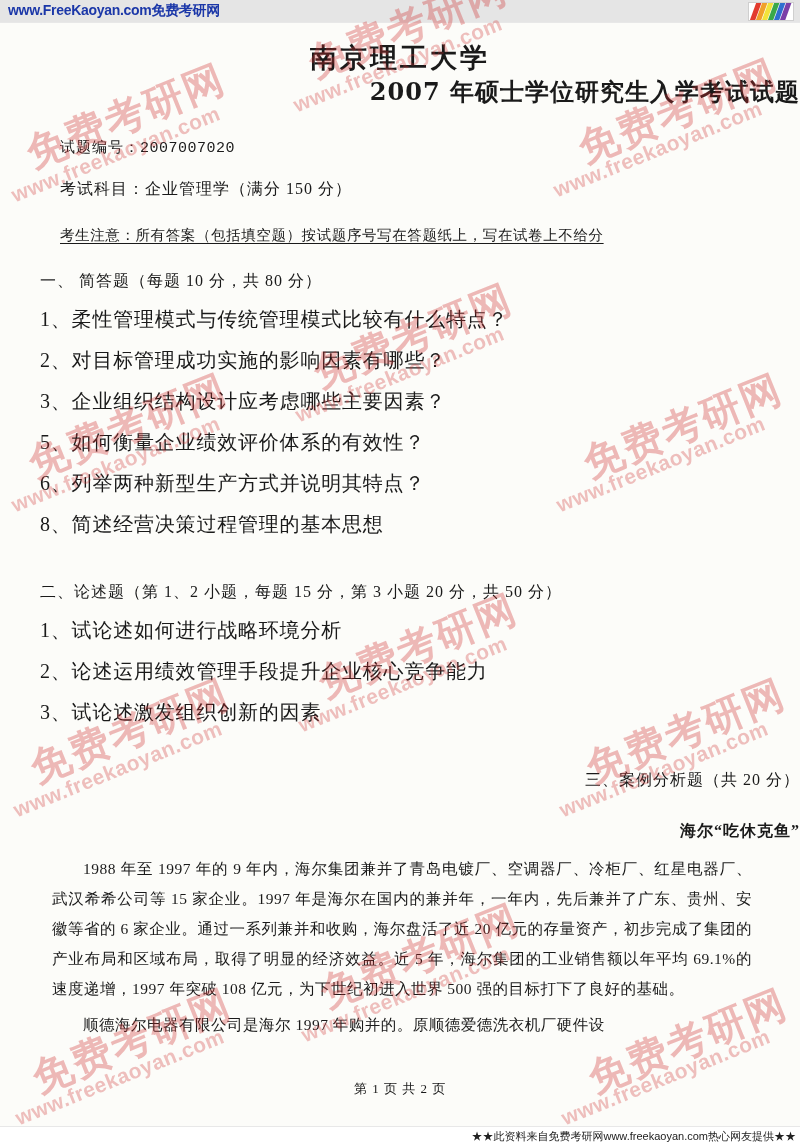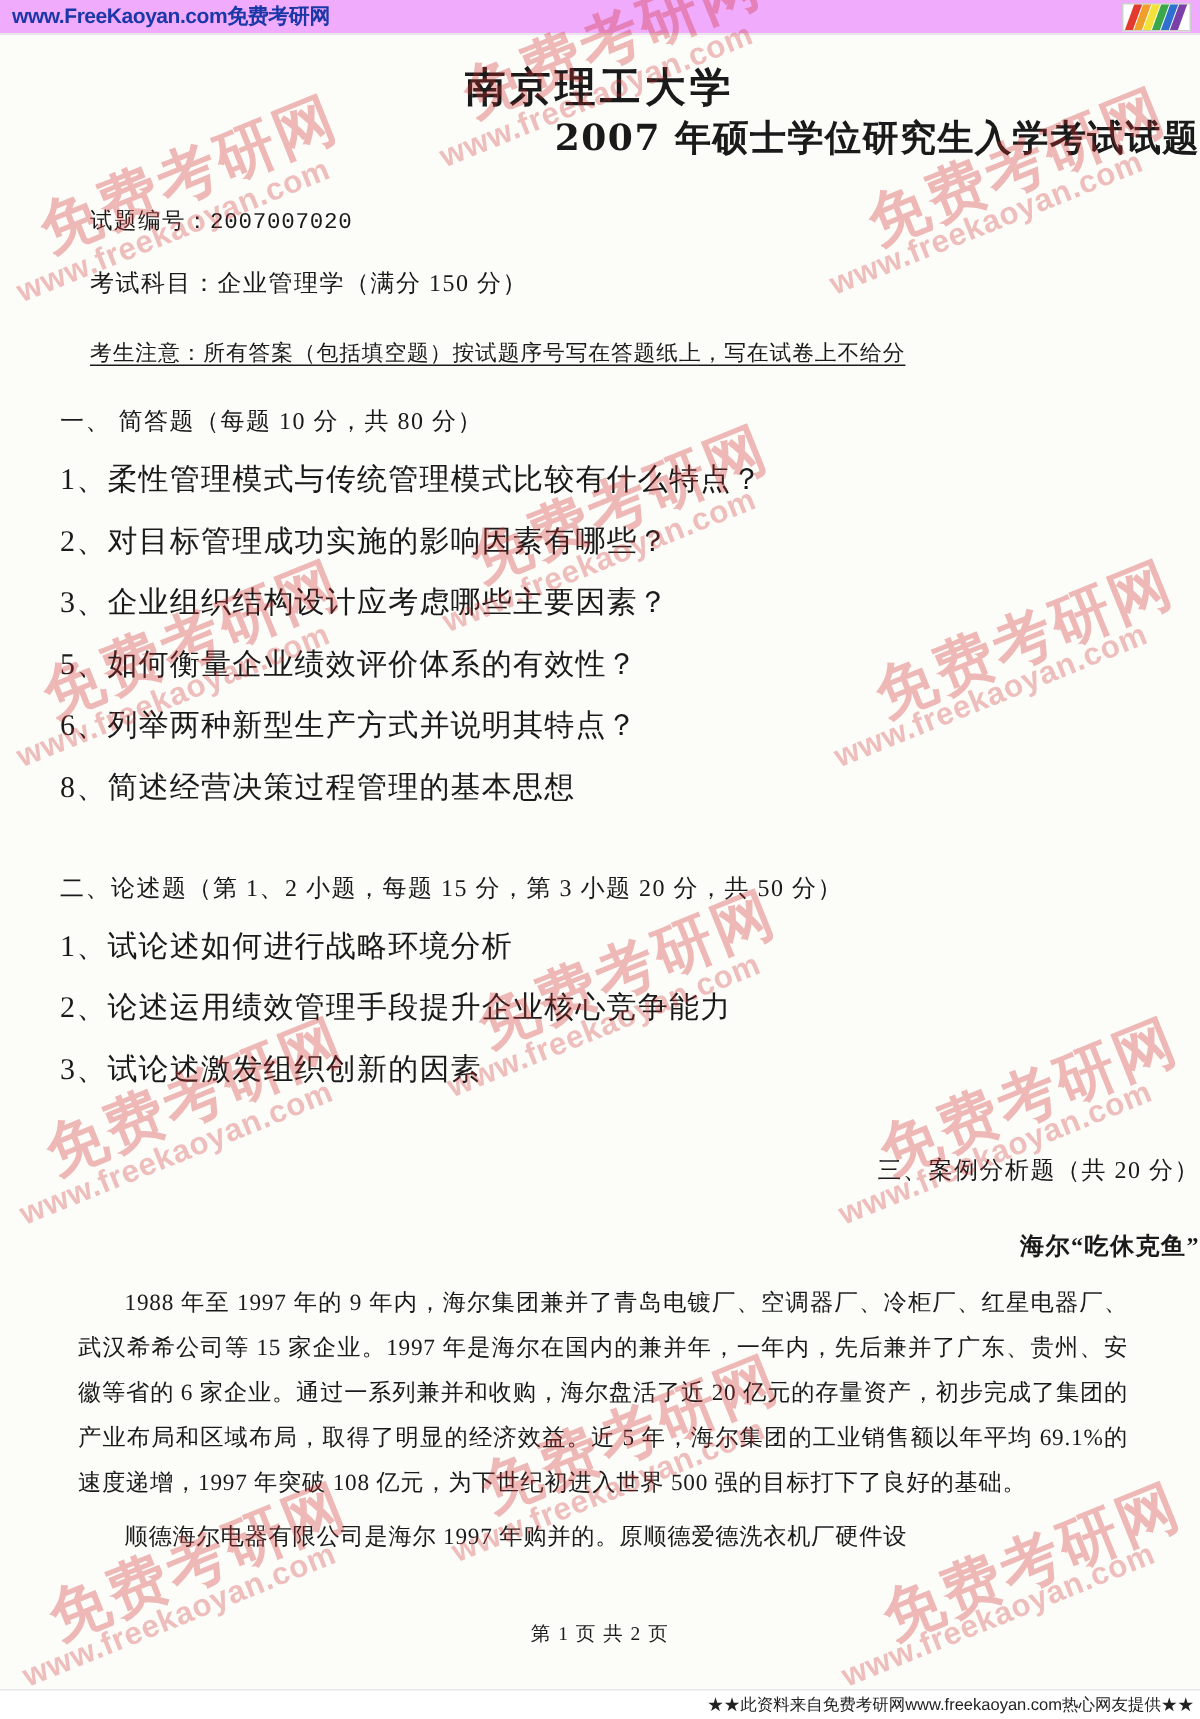--- a/index.html
+++ b/index.html
@@ -19,21 +19,21 @@
     position: absolute;
     inset: 0;
     background: #fcfcf9;
   }
 
   
   .topbar {
     position: absolute;
     top: 0; left: 0; right: 0;
     height: 22px;
-    background: #f0abfc;
+    background: #e5e5e5;
     border-bottom: 1px solid #e8e8e8;
   }
   .brand {
     position: absolute;
     left: 8px;
     top: 2px;
     font-family: "Liberation Sans", sans-serif;
     font-size: 14px;
     font-weight: bold;
     letter-spacing: -0.3px;

